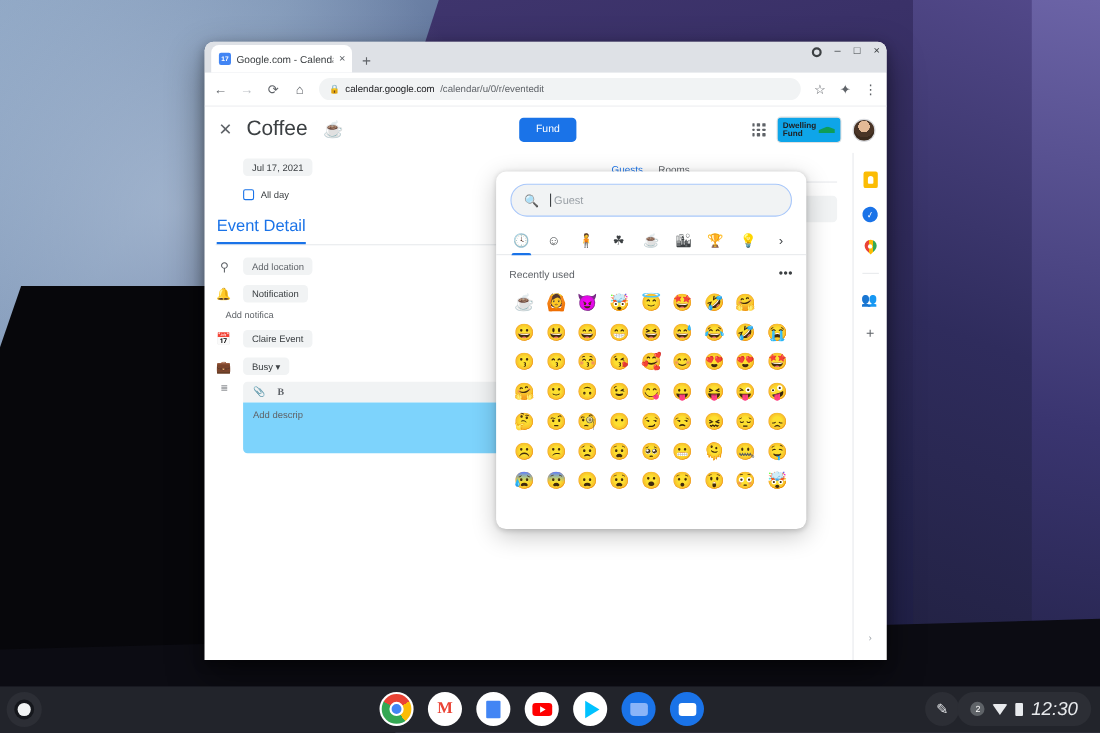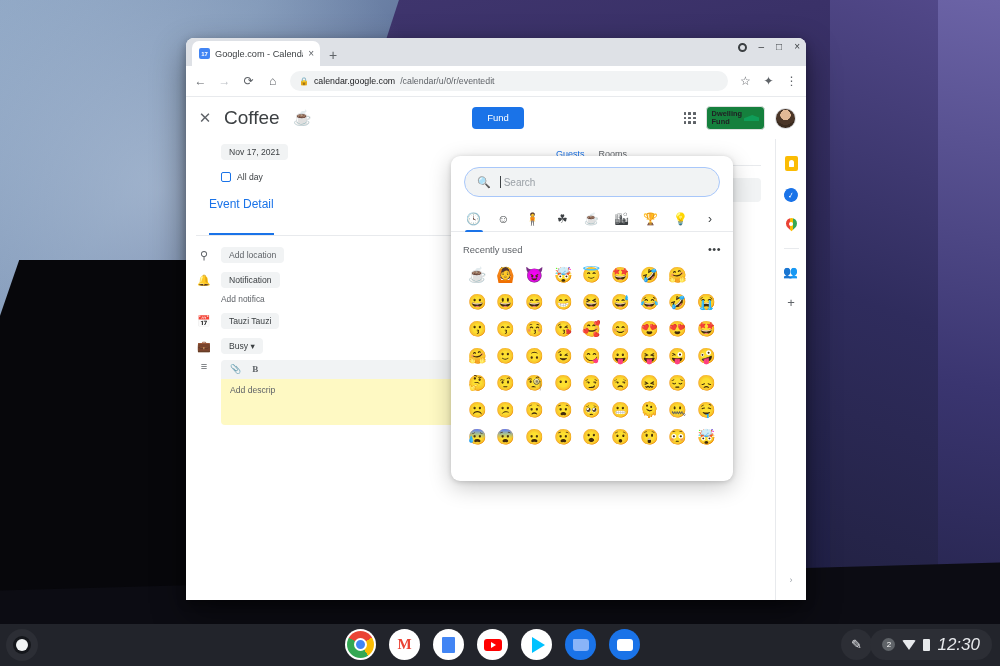--- a/index.html
+++ b/index.html
@@ -64,21 +64,21 @@
   .cheader{height:42px;display:flex;align-items:center;padding:0 10px;gap:10px;}
   .close-x{font-size:15px;color:#5f6368;width:18px;text-align:center;}
   .evt-title{font-size:19px;color:#3c4043;font-weight:400;text-align:right;}
   .evt-emoji{font-size:15px;margin-left:4px;}
   .hdr-spacer{flex:1 1 auto;}
   .save-btn{background:#1a73e8;color:#fff;font-size:9.5px;border-radius:4px;
     padding:6px 15px;line-height:1;}
   .apps-grid{display:grid;grid-template-columns:repeat(3,2.6px);grid-auto-rows:2.6px;gap:2px;}
   .apps-grid span{background:#5f6368;border-radius:.5px;width:2.6px;height:2.6px;display:block;}
   .brandchip{display:flex;align-items:center;gap:2px;border:1px solid #e0e0e0;border-radius:4px;
-    padding:3px 5px;background:#15803d;justify-content:flex-end;}
+    padding:3px 5px;background:#0ea5e9;justify-content:flex-end;}
   .brandtxt{font-size:7.4px;font-weight:bold;color:#202124;line-height:8px;}
   .brandmark{width:15px;height:6px;background:#0f9d58;clip-path:polygon(0 55%,55% 0,100% 40%,100% 100%,0 100%);}
   .avatar{width:19px;height:19px;border-radius:50%;
     background:radial-gradient(circle at 50% 32%,#e3b996 0 32%,#4a3527 33% 60%,#3a2a1e 61%);
     border:1px solid #dadce0;}
 
   
   .cbody{display:flex;height:462px;}
   .col-left{width:360px;padding:2px 0 0 10px;box-sizing:border-box;position:relative;}
   .col-right{flex:1 1 auto;padding:10px 14px 0 10px;box-sizing:border-box;}
@@ -86,34 +86,34 @@
     align-items:center;padding-top:16px;gap:14px;position:relative;}
 
   .row{display:flex;align-items:center;gap:9px;min-height:22px;margin-bottom:3px;}
   .rowic{width:16px;text-align:center;font-size:11px;color:#5f6368;flex:0 0 auto;}
   .chip{background:#f1f3f4;border-radius:4px;padding:4px 8px;font-size:8.6px;color:#3c4043;line-height:1;}
   .chip.ph{color:#5f6368;}
   .allday{display:flex;align-items:center;gap:6px;font-size:8.6px;color:#3c4043;}
   .cbx{width:10px;height:10px;border:1.6px solid #1a73e8;border-radius:2px;box-sizing:border-box;
     display:inline-block;}
   .tabsrow{display:flex;gap:24px;border-bottom:1px solid #e8eaed;margin:9px 0 8px 0;padding-left:1px;}
-  .ctab{font-size:12px;color:#5f6368;padding-bottom:22px;margin-left:12px;}
+  .ctab{font-size:15px;color:#5f6368;padding-bottom:6px;}
   .ctab.active{color:#1a73e8;border-bottom:2.5px solid #1a73e8;}
   .meet-btn{background:#1a73e8;color:#fff;font-size:9px;border-radius:4px;padding:7px 14px;line-height:1;}
   .meet-ic{width:16px;height:12px;border-radius:2px;background:#00832d;position:relative;}
   .meet-ic::after{content:"";position:absolute;right:-4px;top:2px;border-left:5px solid #ffba00;
     border-top:4px solid transparent;border-bottom:4px solid transparent;}
   .meet-ic::before{content:"";position:absolute;left:0;top:0;width:6px;height:6px;background:#0066da;
     border-radius:2px 0 0 0;}
   .desc-tools{display:flex;align-items:center;gap:11px;background:#f1f3f4;border-radius:4px 4px 0 0;
     padding:5px 9px;}
   .dt{font-size:9px;color:#5f6368;line-height:1;}
   .dt.b{font-weight:bold;font-family:"Liberation Serif",serif;}
-  .desc-box{background:#fef9c3;border-radius:0 0 4px 4px;padding:6px 9px 30px 9px;font-size:8.6px;color:#5f6368;}
-  .subnote{font-size:8.4px;color:#5f6368;margin:1px 0 6px 25px;}
+  .desc-box{background:#7dd3fc;border-radius:0 0 4px 4px;padding:6px 9px 30px 9px;font-size:8.6px;color:#5f6368;}
+  .subnote{font-size:8.4px;color:#5f6368;margin:1px 0 6px 9px;}
 
   .g-tabs{display:flex;gap:14px;border-bottom:1px solid #e8eaed;padding-bottom:5px;}
   .g-tab{font-size:9px;color:#5f6368;}
   .g-tab.active{color:#1a73e8;border-bottom:2.5px solid #1a73e8;padding-bottom:5px;margin-bottom:-6px;}
   .guest-input{background:#f1f3f4;border-radius:4px;padding:7px 9px;font-size:8.8px;color:#5f6368;
     margin-top:12px;}
   .perm-title{font-size:8.4px;color:#5f6368;margin:16px 0 8px 0;}
   .perm{display:flex;align-items:center;gap:9px;margin-bottom:9px;font-size:8.6px;color:#3c4043;}
   .ck{width:11px;height:11px;border-radius:2px;display:flex;align-items:center;justify-content:center;
     font-size:8px;color:#fff;line-height:1;}
@@ -238,21 +238,21 @@
         <span class="brandmark"></span>
       </span>
       <span class="avatar"></span>
     </div>
 
     <div class="cbody">
 
       <div class="col-left">
         <div class="row">
           <span class="rowic"></span>
-          <span class="chip">Nov 17, 2021</span>
+          <span class="chip">Jul 17, 2021</span>
         </div>
         <div class="row">
           <span class="rowic"></span>
           <span class="allday">
             <span class="cbx"></span>
             <span>All day</span>
           </span>
         </div>
         <div class="tabsrow">
           <span class="ctab active">Event Detail</span>
@@ -261,21 +261,21 @@
           <span class="rowic">⚲</span>
           <span class="chip ph">Add location</span>
         </div>
         <div class="row">
           <span class="rowic">🔔</span>
           <span class="chip">Notification</span>
         </div>
         <div class="subnote">Add notifica</div>
         <div class="row">
           <span class="rowic">📅</span>
-          <span class="chip">Tauzi Tauzi</span>
+          <span class="chip">Claire Event</span>
         </div>
         <div class="row">
           <span class="rowic">💼</span>
           <span class="chip">
             <span>Busy</span>
             <span>▾</span>
           </span>
         </div>
         <div class="row" style="align-items:flex-start">
           <span class="rowic">≡</span>
@@ -328,21 +328,21 @@
         <span class="rail-chevron">›</span>
       </div>
     </div>
   </div>
 
   <div id="emoji-picker">
     <div class="ep-search-wrap">
       <div class="ep-search">
         <span class="ep-sicon">🔍</span>
         <span class="ep-caret"></span>
-        <span class="ep-ph">Search</span>
+        <span class="ep-ph">Guest</span>
       </div>
     </div>
 
     <div class="ep-cats">
       <span class="ep-cat active">🕓</span>
       <span class="ep-cat">☺</span>
       <span class="ep-cat">🧍</span>
       <span class="ep-cat">☘</span>
       <span class="ep-cat">☕</span>
       <span class="ep-cat">🏙</span>

